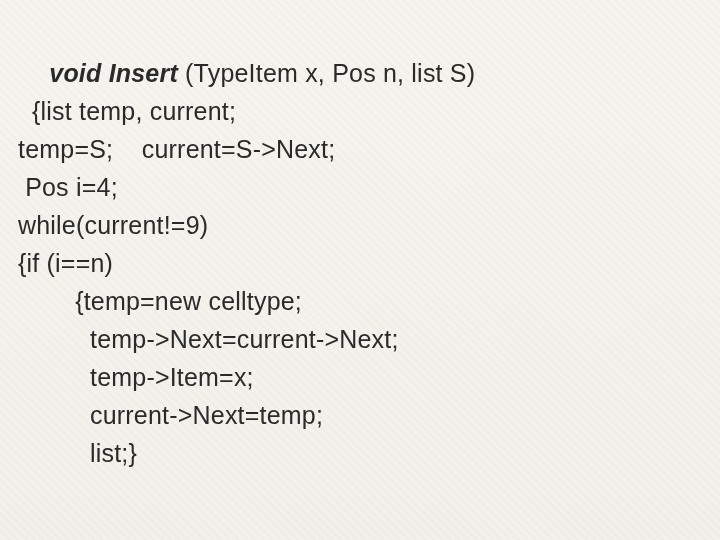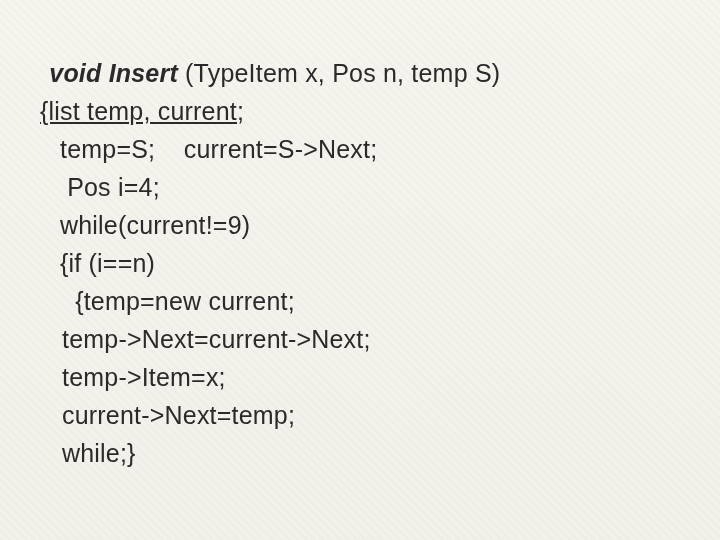--- a/index.html
+++ b/index.html
@@ -22,34 +22,34 @@
     line-height: 1.52;
     letter-spacing: 0.2px;
   }
   .signature {
     font-weight: bold;
     font-style: italic;
     font-stretch: expanded;
     margin-left: 17px;
   }
   .i0 { margin-left: 0px; }
-  .i1 { margin-left: 22px; text-decoration: underline; }
-  .i2 { margin-left: 42px; }
+  .i1 { margin-left: 14px; }
+  .i2 { }
   .i3 { margin-left: 50px; }
-  .i4 { margin-left: 44px; }
+  .i4 { margin-left: 72px; }
   .line { white-space: pre; }
 </style>
 </head>
 <body>
 
 <div class="line i0">
-  <span class="signature">void Insert</span><span> (TypeItem x, Pos n, temp S)</span>
+  <span class="signature">void Insert</span><span> (TypeItem x, Pos n, list S)</span>
 </div>
 <div class="line i1">{list temp, current;</div>
 <div class="line i2">temp=S;    current=S-&gt;Next;</div>
 <div class="line i2"> Pos i=4;</div>
 <div class="line i2">while(current!=9)</div>
 <div class="line i2">{if (i==n)</div>
-<div class="line i3"> {temp=new current;</div>
+<div class="line i3"> {temp=new celltype;</div>
 <div class="line i4">temp-&gt;Next=current-&gt;Next;</div>
 <div class="line i4">temp-&gt;Item=x;</div>
 <div class="line i4">current-&gt;Next=temp;</div>
-<div class="line i4">while;}</div>
+<div class="line i4">list;}</div>
 
 </body></html>

